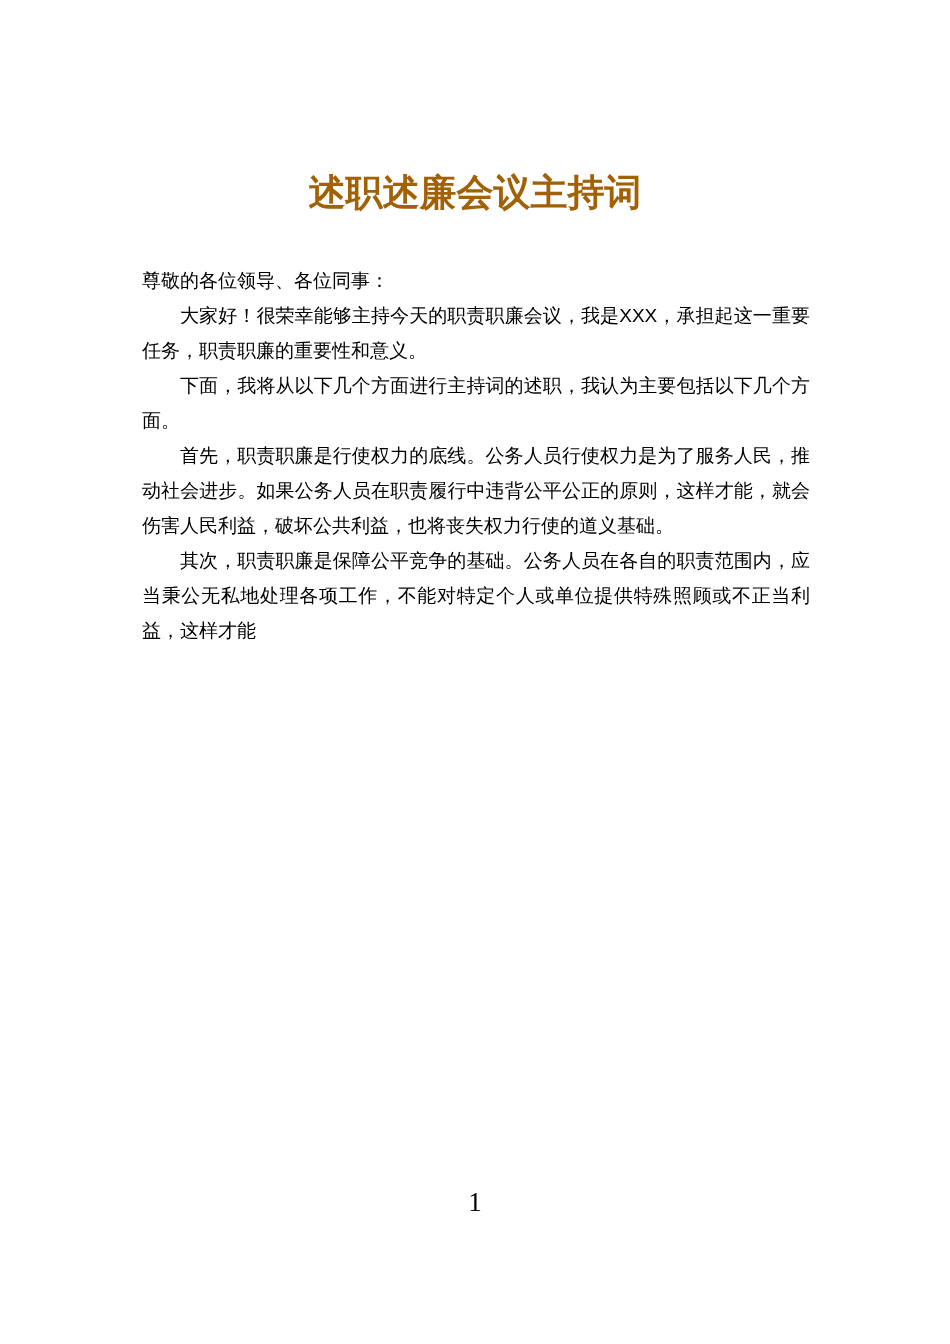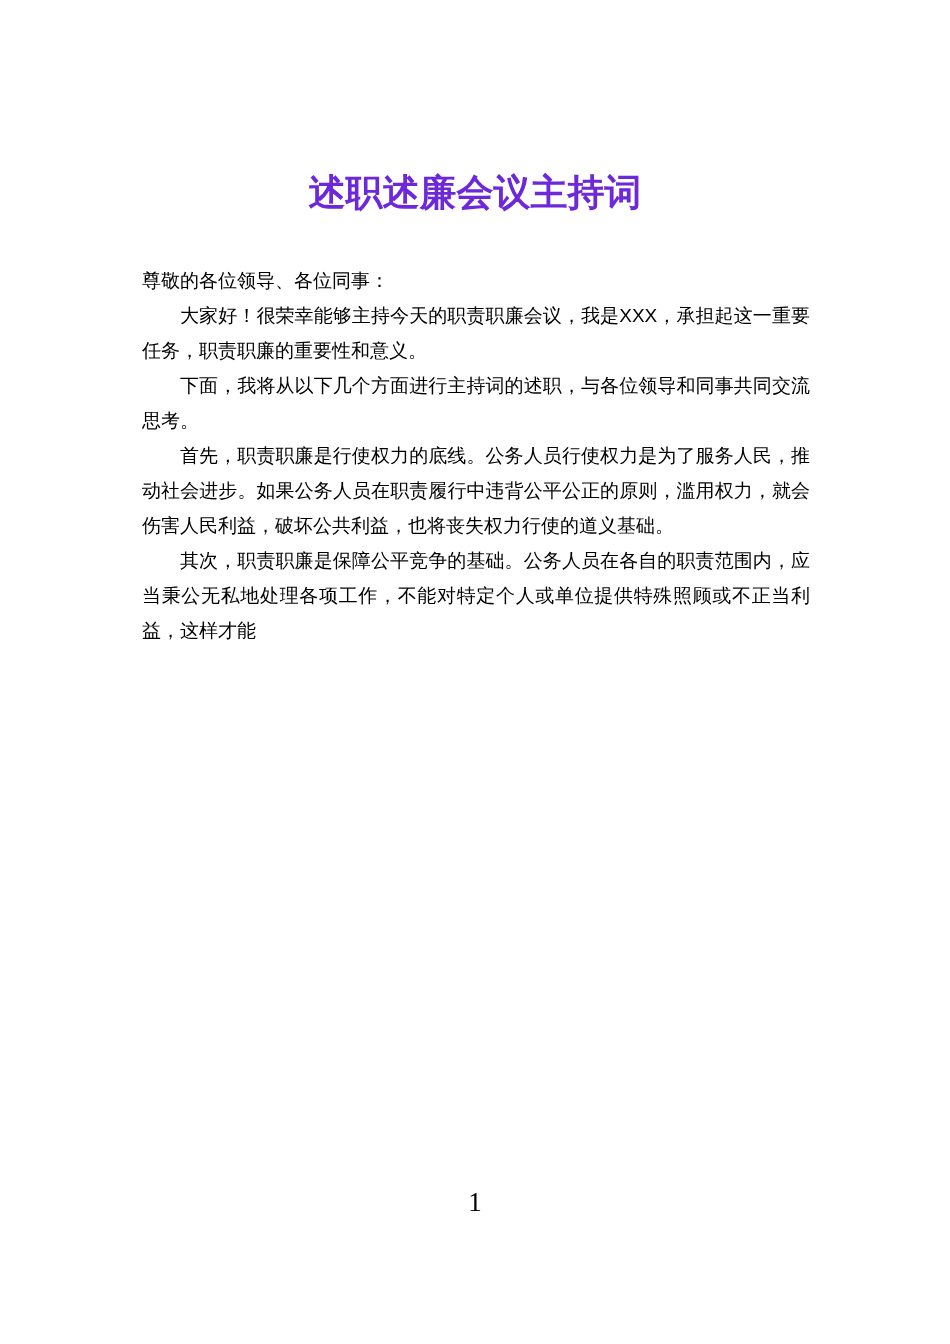--- a/index.html
+++ b/index.html
@@ -23,21 +23,21 @@
   .doc-title {
     position: absolute;
     top: 168px;
     left: 0;
     width: 100%;
     margin: 0;
     text-align: center;
     font-size: 37px;
     line-height: 50px;
     font-weight: bold;
-    color: #6d28d9;
+    color: #a16207;
     letter-spacing: 0;
   }
   .doc-content {
     position: absolute;
     top: 263px;
     left: 142px;
     width: 668px;
     font-size: 19px;
     line-height: 35px;
     text-align: justify;
@@ -69,22 +69,22 @@
 </head>
 <body>
 
 <div class="page">
 
   <h1 class="doc-title">述职述廉会议主持词</h1>
 
   <div class="doc-content">
     <p class="para no-indent">尊敬的各位领导、各位同事：</p>
     <p class="para">大家好！很荣幸能够主持今天的职责职廉会议，我是XXX，承担起这一重要任务，职责职廉的重要性和意义。</p>
-    <p class="para">下面，我将从以下几个方面进行主持词的述职，与各位领导和同事共同交流思考。</p>
-    <p class="para">首先，职责职廉是行使权力的底线。公务人员行使权力是为了服务人民，推动社会进步。如果公务人员在职责履行中违背公平公正的原则，滥用权力，就会伤害人民利益，破坏公共利益，也将丧失权力行使的道义基础。</p>
+    <p class="para">下面，我将从以下几个方面进行主持词的述职，我认为主要包括以下几个方面。</p>
+    <p class="para">首先，职责职廉是行使权力的底线。公务人员行使权力是为了服务人民，推动社会进步。如果公务人员在职责履行中违背公平公正的原则，这样才能，就会伤害人民利益，破坏公共利益，也将丧失权力行使的道义基础。</p>
     <p class="para">其次，职责职廉是保障公平竞争的基础。公务人员在各自的职责范围内，应当秉公无私地处理各项工作，不能对特定个人或单位提供特殊照顾或不正当利益，这样才能</p>
   </div>
 
   <div class="footer">
     <span class="page-number">1</span>
   </div>
 
 </div>
 
 </body></html>

